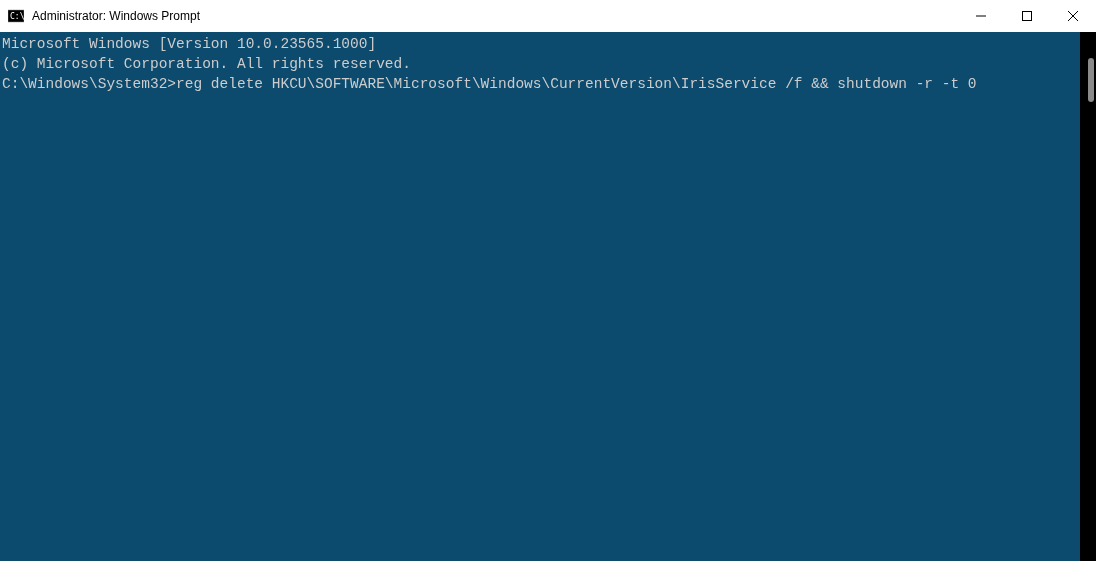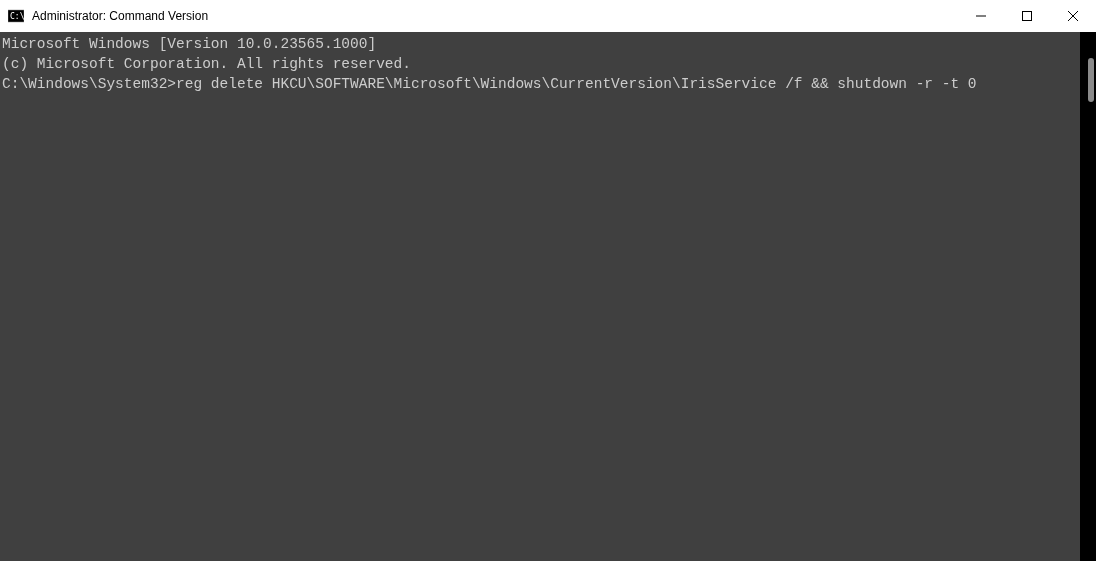--- a/index.html
+++ b/index.html
@@ -52,21 +52,21 @@
     .window-control {
       width: 46px;
       height: 32px;
       display: flex;
       align-items: center;
       justify-content: center;
       cursor: pointer;
     }
     .terminal-area {
       flex: 1;
-      background: #404040;
+      background: #0c4a6e;
       position: relative;
       overflow: hidden;
     }
     .terminal-content {
       padding: 2px 0 0 2px;
       font-family: "Consolas", "Courier New", monospace;
       font-size: 14.5px;
       line-height: 20px;
       color: #cccccc;
       white-space: pre;
@@ -96,21 +96,21 @@
 <body>
 
 <div class="window">
   <div class="titlebar">
     <span class="titlebar-icon">
       <svg width="16" height="16" viewBox="0 0 16 16">
         <rect x="0" y="2" width="16" height="12" fill="#000000" stroke="#888888" stroke-width="0.5"></rect>
         <text x="2" y="11" font-size="8" font-family="monospace" fill="#ffffff">C:\</text>
       </svg>
     </span>
-    <span class="titlebar-title">Administrator: Command Version</span>
+    <span class="titlebar-title">Administrator: Windows Prompt</span>
     <div class="window-controls">
       <div class="window-control">
         <svg width="10" height="10" viewBox="0 0 10 10">
           <line x1="0" y1="5" x2="10" y2="5" stroke="#000000" stroke-width="1"></line>
         </svg>
       </div>
       <div class="window-control">
         <svg width="10" height="10" viewBox="0 0 10 10">
           <rect x="0.5" y="0.5" width="9" height="9" fill="none" stroke="#000000" stroke-width="1"></rect>
         </svg>

